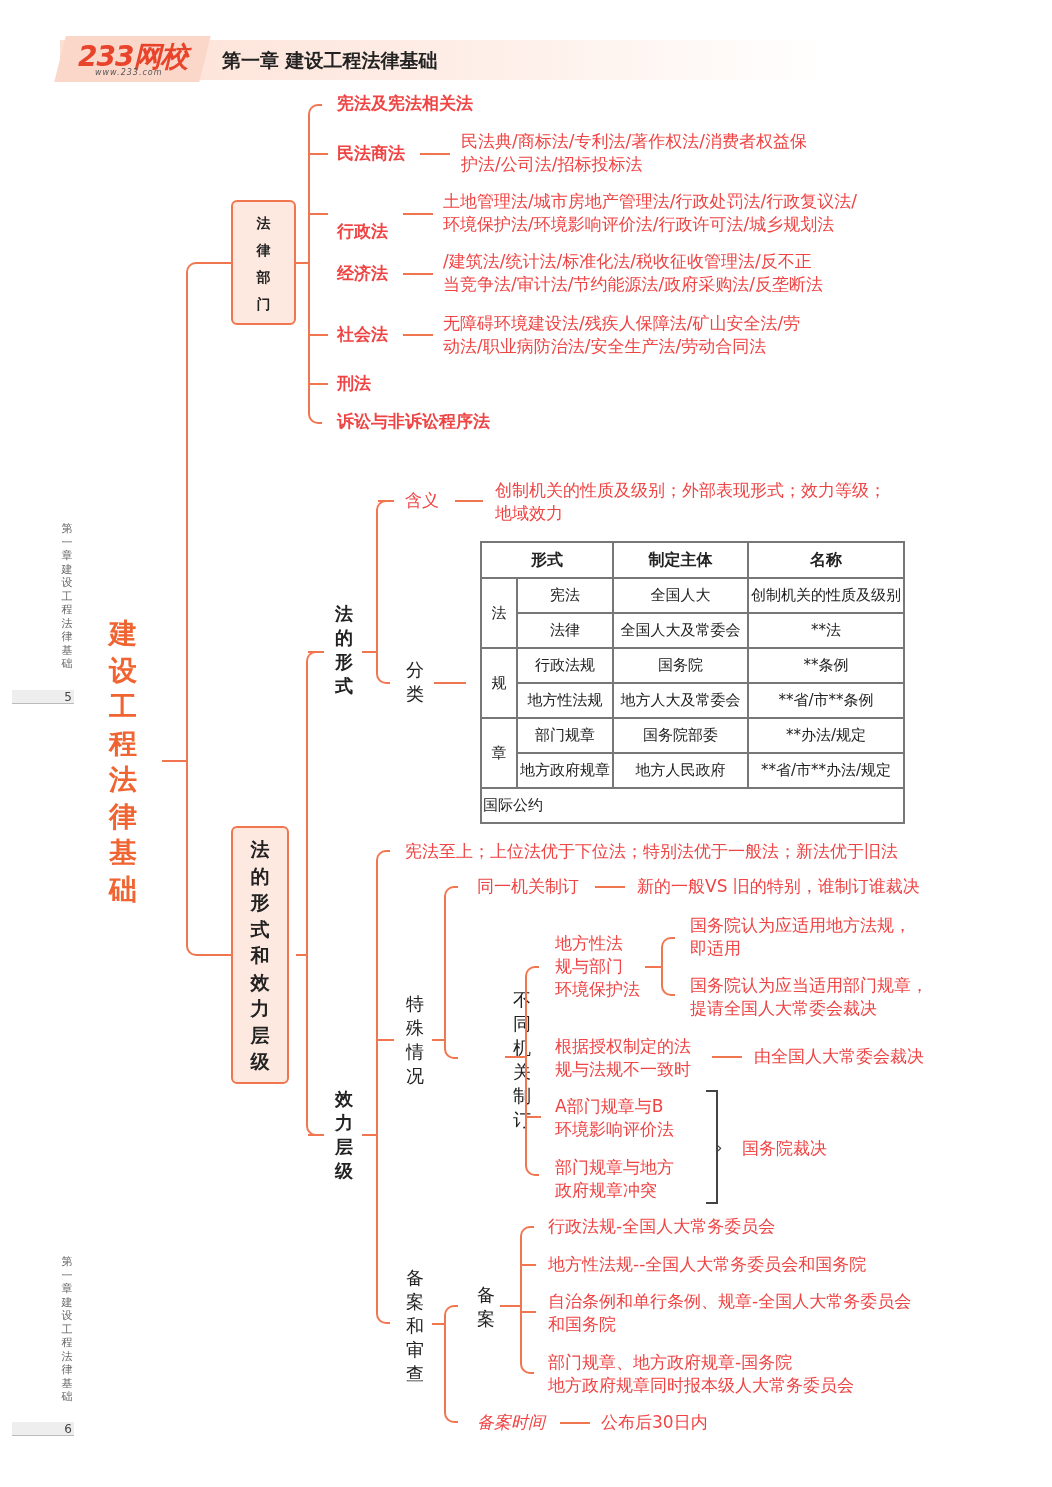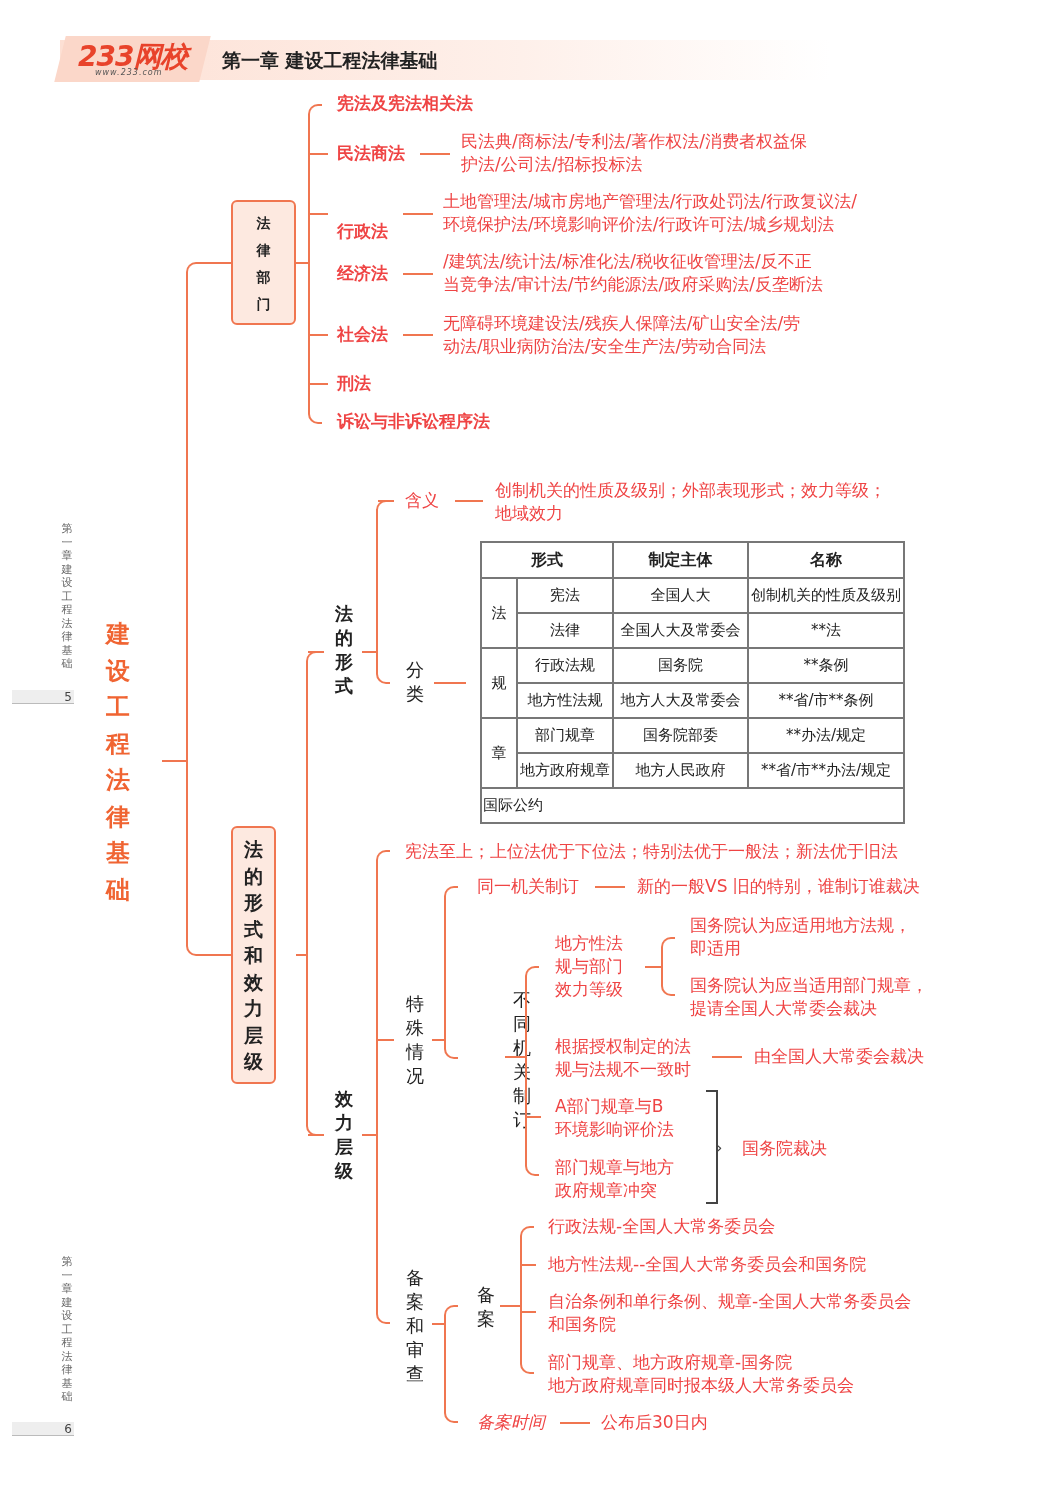--- a/index.html
+++ b/index.html
@@ -21,21 +21,21 @@
     background: #fbd7c9; transform: skewX(-14deg); }
   .logo-text { position: absolute; left: 78px; top: 38px; font-size: 28px; font-weight: bold; font-style: italic; color: #e8432b; letter-spacing: -1px; }
   .logo-sub { position: absolute; left: 95px; top: 68px; font-size: 8px; font-style: italic; color: #555; letter-spacing: 1px; }
   .chapter-title { position: absolute; left: 222px; top: 48px; font-size: 19px; font-weight: bold; color: #222; }
 
   
   .side-label { position: absolute; left: 60px; width: 14px; font-size: 11px; line-height: 13.5px; color: #666; text-align: center; word-break: break-all; }
   .page-bar { position: absolute; left: 12px; width: 62px; height: 14px; background: #eeeeee; border-bottom: 1px solid #bbb; font-size: 12px; color: #444; text-align: right; line-height: 14px; padding-right: 2px; }
 
   
-  .root-title { position: absolute; left: 106px; top: 616px; width: 34px; font-size: 24px; line-height: 36.5px; font-weight: bold; color: #f06432; text-align: left; word-break: break-all; }
+  .root-title { position: absolute; left: 106px; top: 616px; width: 34px; font-size: 28px; line-height: 36.5px; font-weight: bold; color: #f06432; text-align: center; word-break: break-all; }
 
   
   .node-box { position: absolute; background: #fde9e0; border: 2px solid #f07650; border-radius: 6px; }
   .node-box .vtxt { position: static; margin: 0 auto; }
 
   
   table.law { position: absolute; left: 480px; top: 541px; width: 425px; border-collapse: collapse; border: 2px solid #777; font-size: 15px; color: #222; }
   table.law td, table.law th { border: 2px solid #777; height: 35px; text-align: center; padding: 0 2px; white-space: nowrap; }
   table.law th { font-weight: bold; height: 36px; font-size: 16px; }
   table.law td.left { text-align: left; padding-left: 1px; }
@@ -93,21 +93,21 @@
 <div class="txt" style="left:443px; top:273px;">当竞争法/审计法/节约能源法/政府采购法/反垄断法</div>
 
 <div class="txt bold" style="left:337px; top:323px;">社会法</div>
 <div class="hline" style="left:403px; top:334px; width:30px;"></div>
 <div class="txt" style="left:443px; top:312px;">无障碍环境建设法/残疾人保障法/矿山安全法/劳</div>
 <div class="txt" style="left:443px; top:335px;">动法/职业病防治法/安全生产法/劳动合同法</div>
 
 <div class="txt bold" style="left:337px; top:372px;">刑法</div>
 <div class="txt bold" style="left:337px; top:410px;">诉讼与非诉讼程序法</div>
 
-<div class="node-box" style="left:231px; top:826px; width:45px; height:258px; padding-top:8px;">
+<div class="node-box" style="left:231px; top:826px; width:58px; height:258px; padding-top:8px;">
   <div class="vtxt bold" style="font-size:19px; line-height:26.5px;">法的形式和效力层级</div>
 </div>
 <div class="hline" style="left:296px; top:954px; width:12px;"></div>
 <div class="curve-top" style="left:306px; top:651px; height:305px;"></div>
 <div class="curve-bot" style="left:306px; top:954px; height:182px;"></div>
 <div class="hline" style="left:308px; top:651px; width:16px;"></div>
 <div class="hline" style="left:308px; top:1134px; width:16px;"></div>
 
 <div class="vtxt bold" style="left:333px; top:602px;">法的形式</div>
 <div class="hline" style="left:362px; top:651px; width:16px;"></div>
@@ -187,21 +187,21 @@
 <div class="txt" style="left:637px; top:875px;">新的一般VS 旧的特别，谁制订谁裁决</div>
 
 <div class="vtxt" style="left:475px; top:988px;margin-left:36px;">不同机关制订</div>
 <div class="hline" style="left:505px; top:1056px; width:22px;"></div>
 <div class="curve-top" style="left:525px; top:966px; height:92px;"></div>
 <div class="curve-bot" style="left:525px; top:1056px; height:120px;"></div>
 <div class="hline" style="left:527px; top:1116px; width:14px;"></div>
 
 <div class="txt" style="left:555px; top:932px;">地方性法</div>
 <div class="txt" style="left:555px; top:955px;">规与部门</div>
-<div class="txt" style="left:555px; top:978px;">效力等级</div>
+<div class="txt" style="left:555px; top:978px;">环境保护法</div>
 <div class="hline" style="left:645px; top:966px; width:16px;"></div>
 <div class="curve-top" style="left:661px; top:937px; height:31px;"></div>
 <div class="curve-bot" style="left:661px; top:966px; height:30px;"></div>
 
 <div class="txt" style="left:690px; top:914px;">国务院认为应适用地方法规，</div>
 <div class="txt" style="left:690px; top:937px;">即适用</div>
 <div class="txt" style="left:690px; top:974px;">国务院认为应当适用部门规章，</div>
 <div class="txt" style="left:690px; top:997px;">提请全国人大常委会裁决</div>
 
 <div class="txt" style="left:555px; top:1035px;">根据授权制定的法</div>

